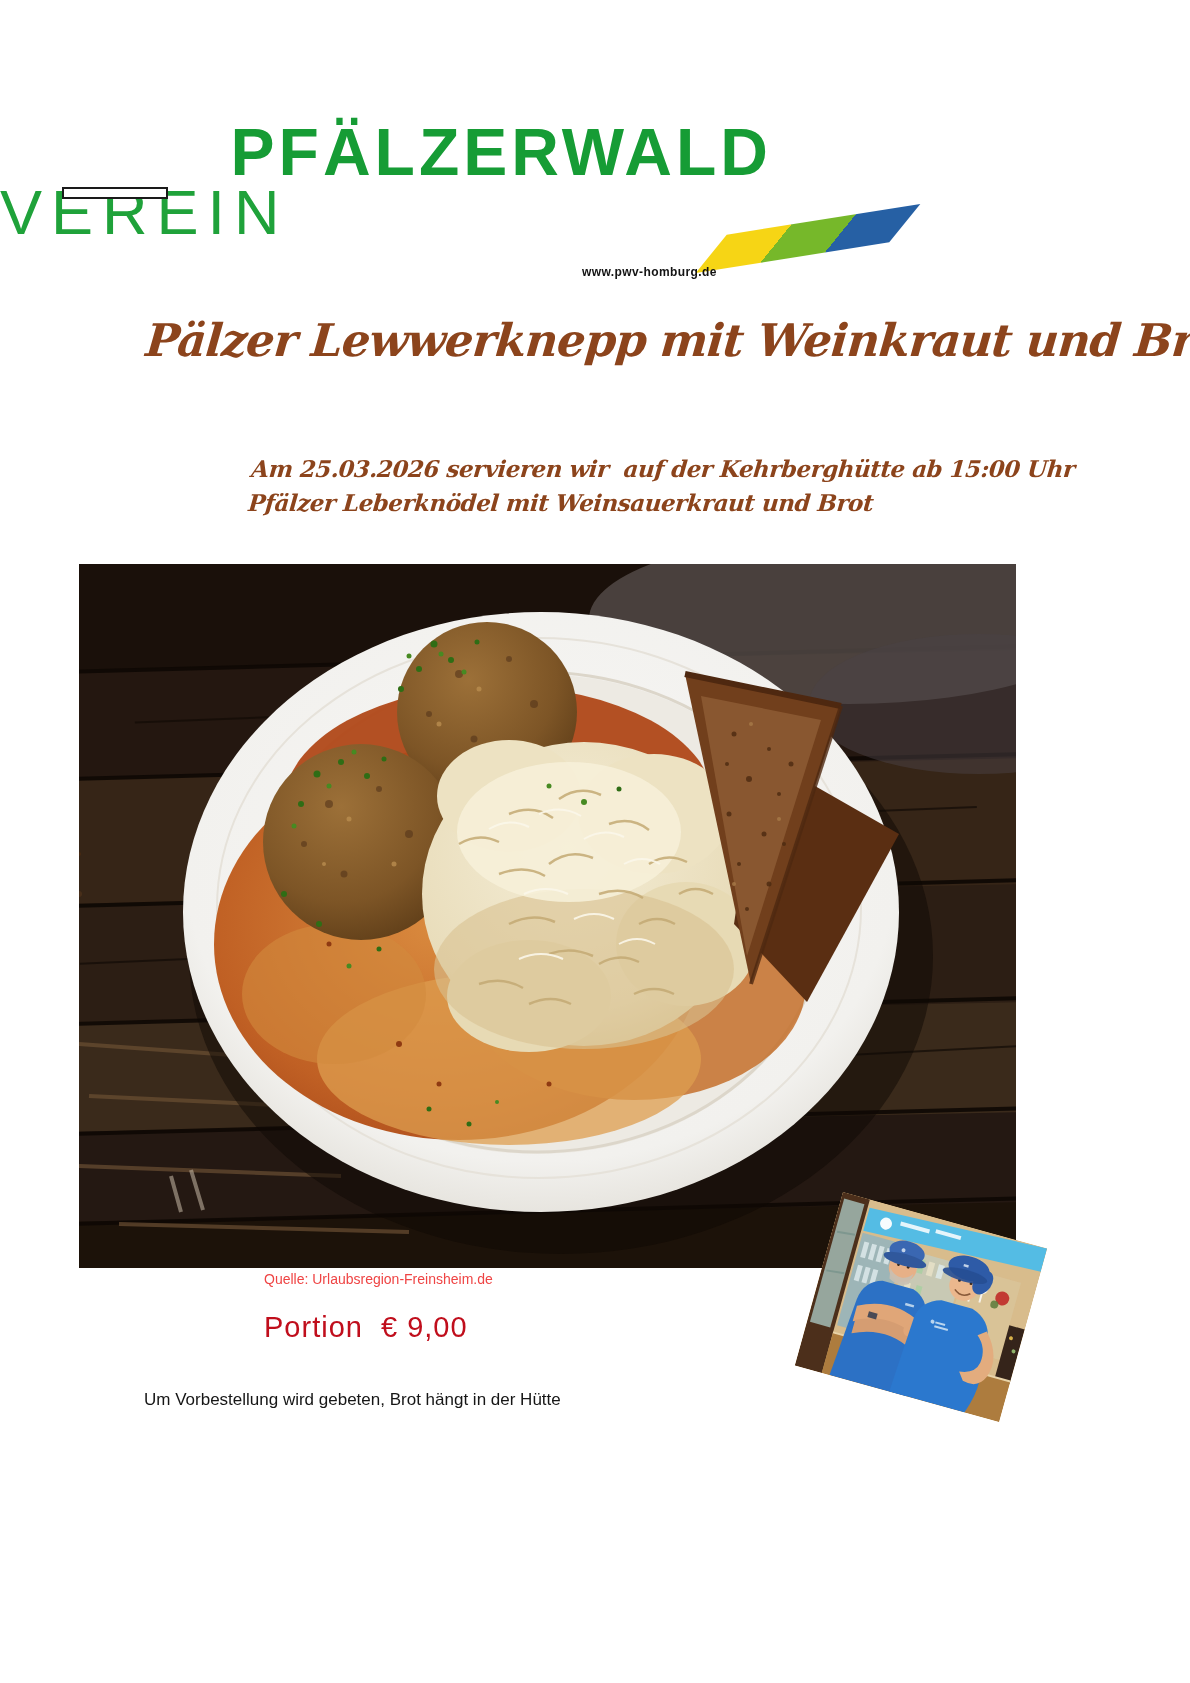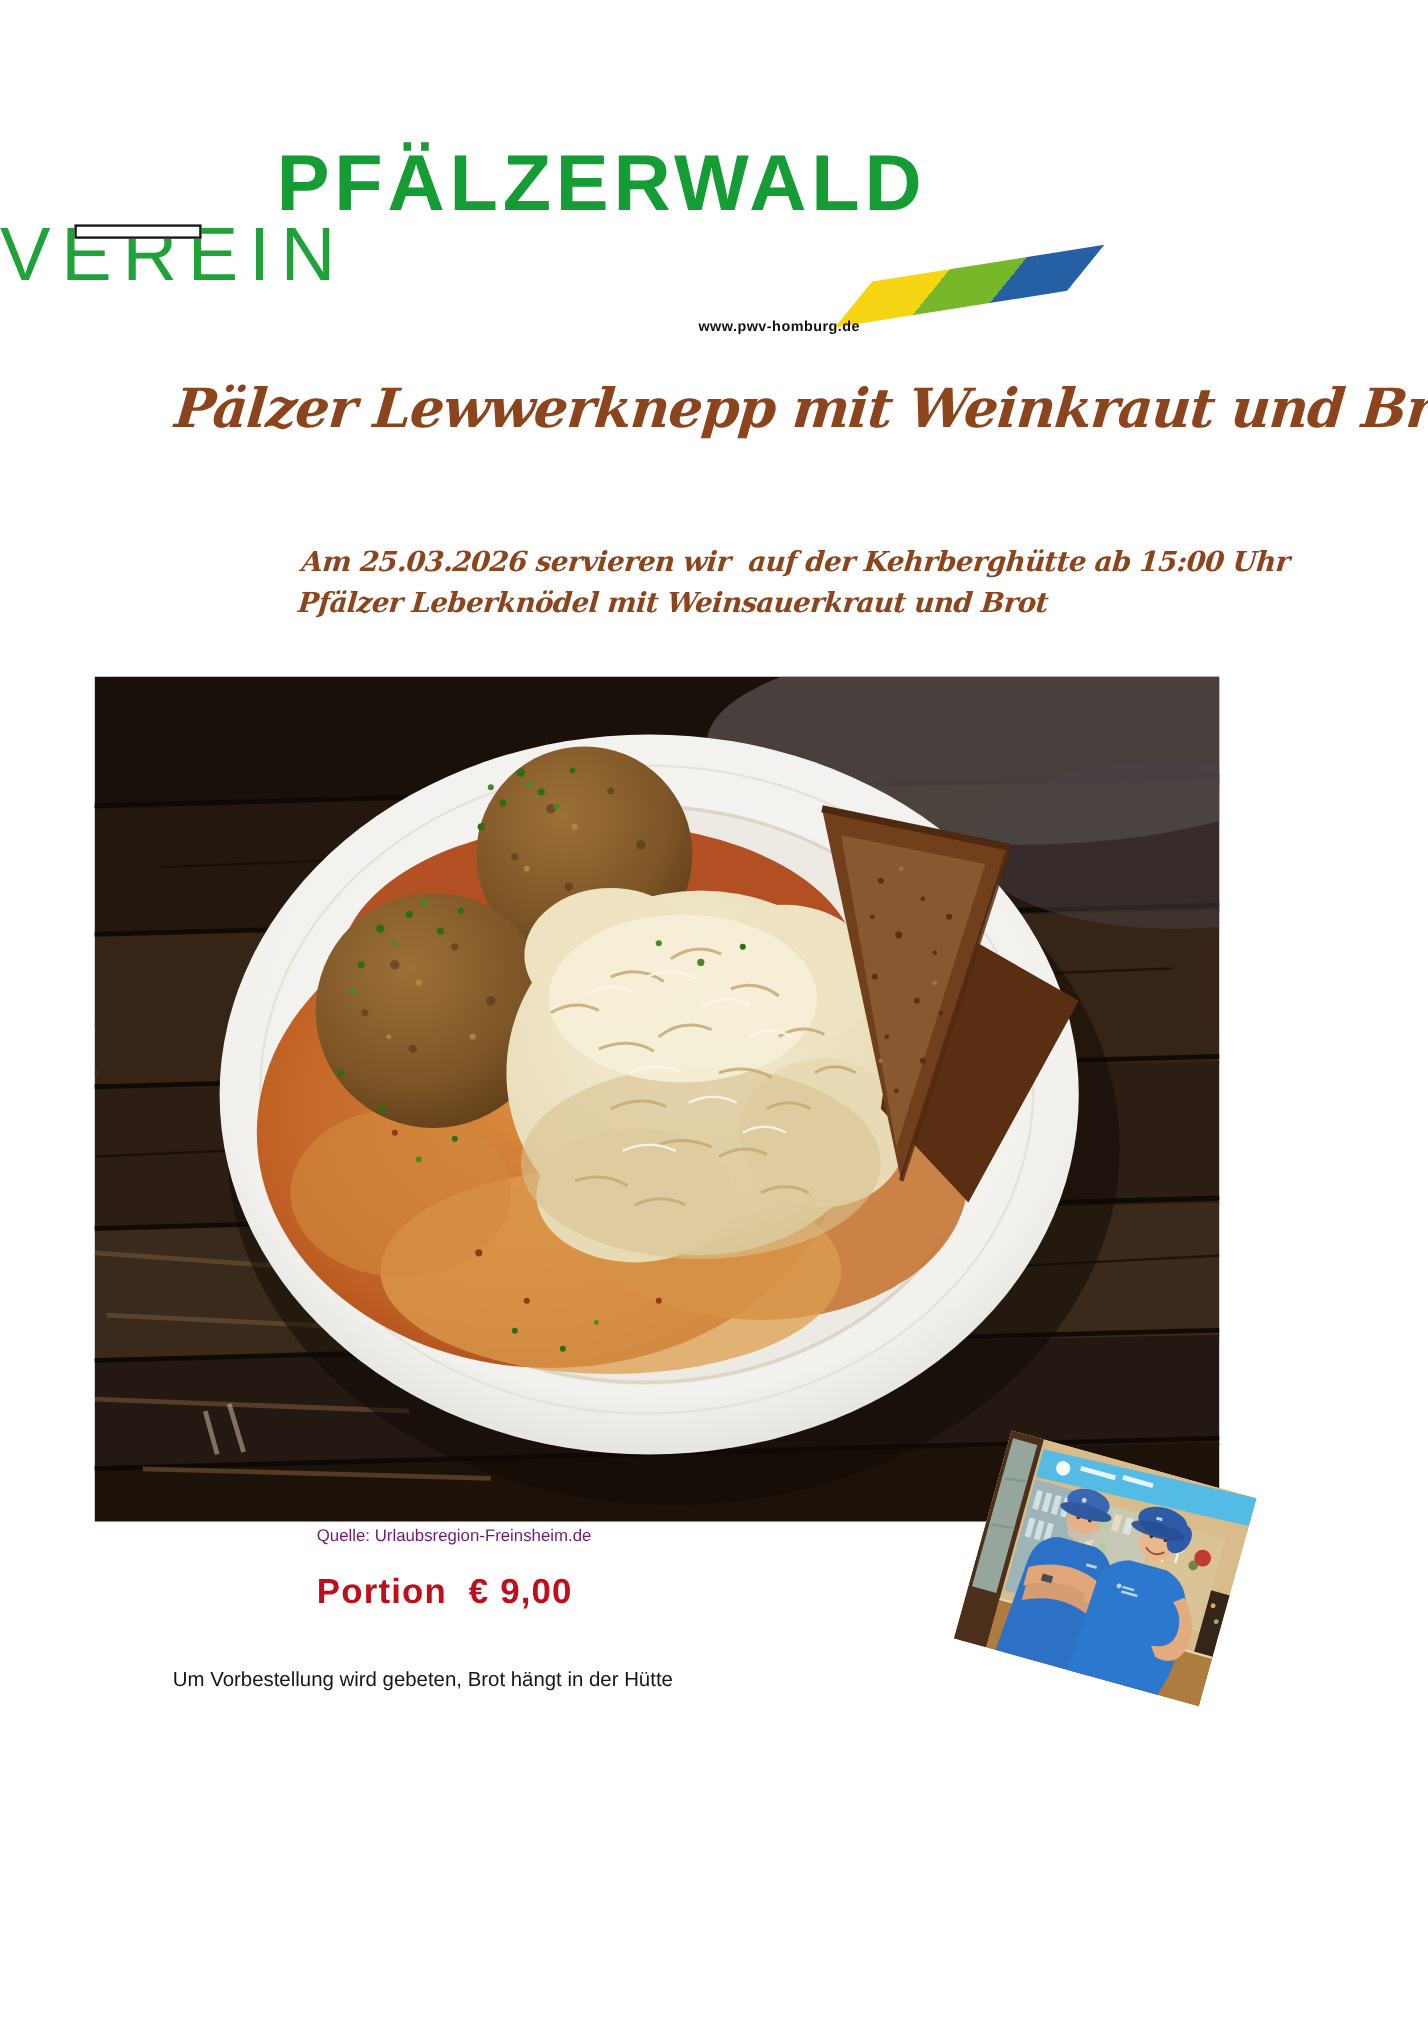--- a/index.html
+++ b/index.html
@@ -45,23 +45,23 @@
     font-size:23px; letter-spacing:-0.5px; color:#8C441C; line-height:34px;
     transform:skewX(-5deg); white-space:pre;
   }
   
   .photo { position:absolute; left:79px; top:564px; width:937px; height:704px; }
   .inset {
     position:absolute; left:815px; top:1217px; width:212px; height:180px;
     transform:rotate(15.5deg); overflow:hidden; z-index:5;
   }
   
-  .caption { position:absolute; left:264px; top:1271px; font-size:14px; color:#701a75; }
+  .caption { position:absolute; left:264px; top:1271px; font-size:14px; color:#ef4444; }
   .price {
-    position:absolute; left:264px; top:1311px; font-size:29px; font-weight:bold;
+    position:absolute; left:264px; top:1311px; font-size:29px; font-weight:normal;
     color:#C00E1C; letter-spacing:1px; white-space:pre;
   }
   .note { position:absolute; left:144px; top:1390px; font-size:17px; color:#161616; }
 </style>
 </head>
 <body>
 
 <div class="page">
 
   <div class="logo-line1">PFÄLZERWALD</div>

